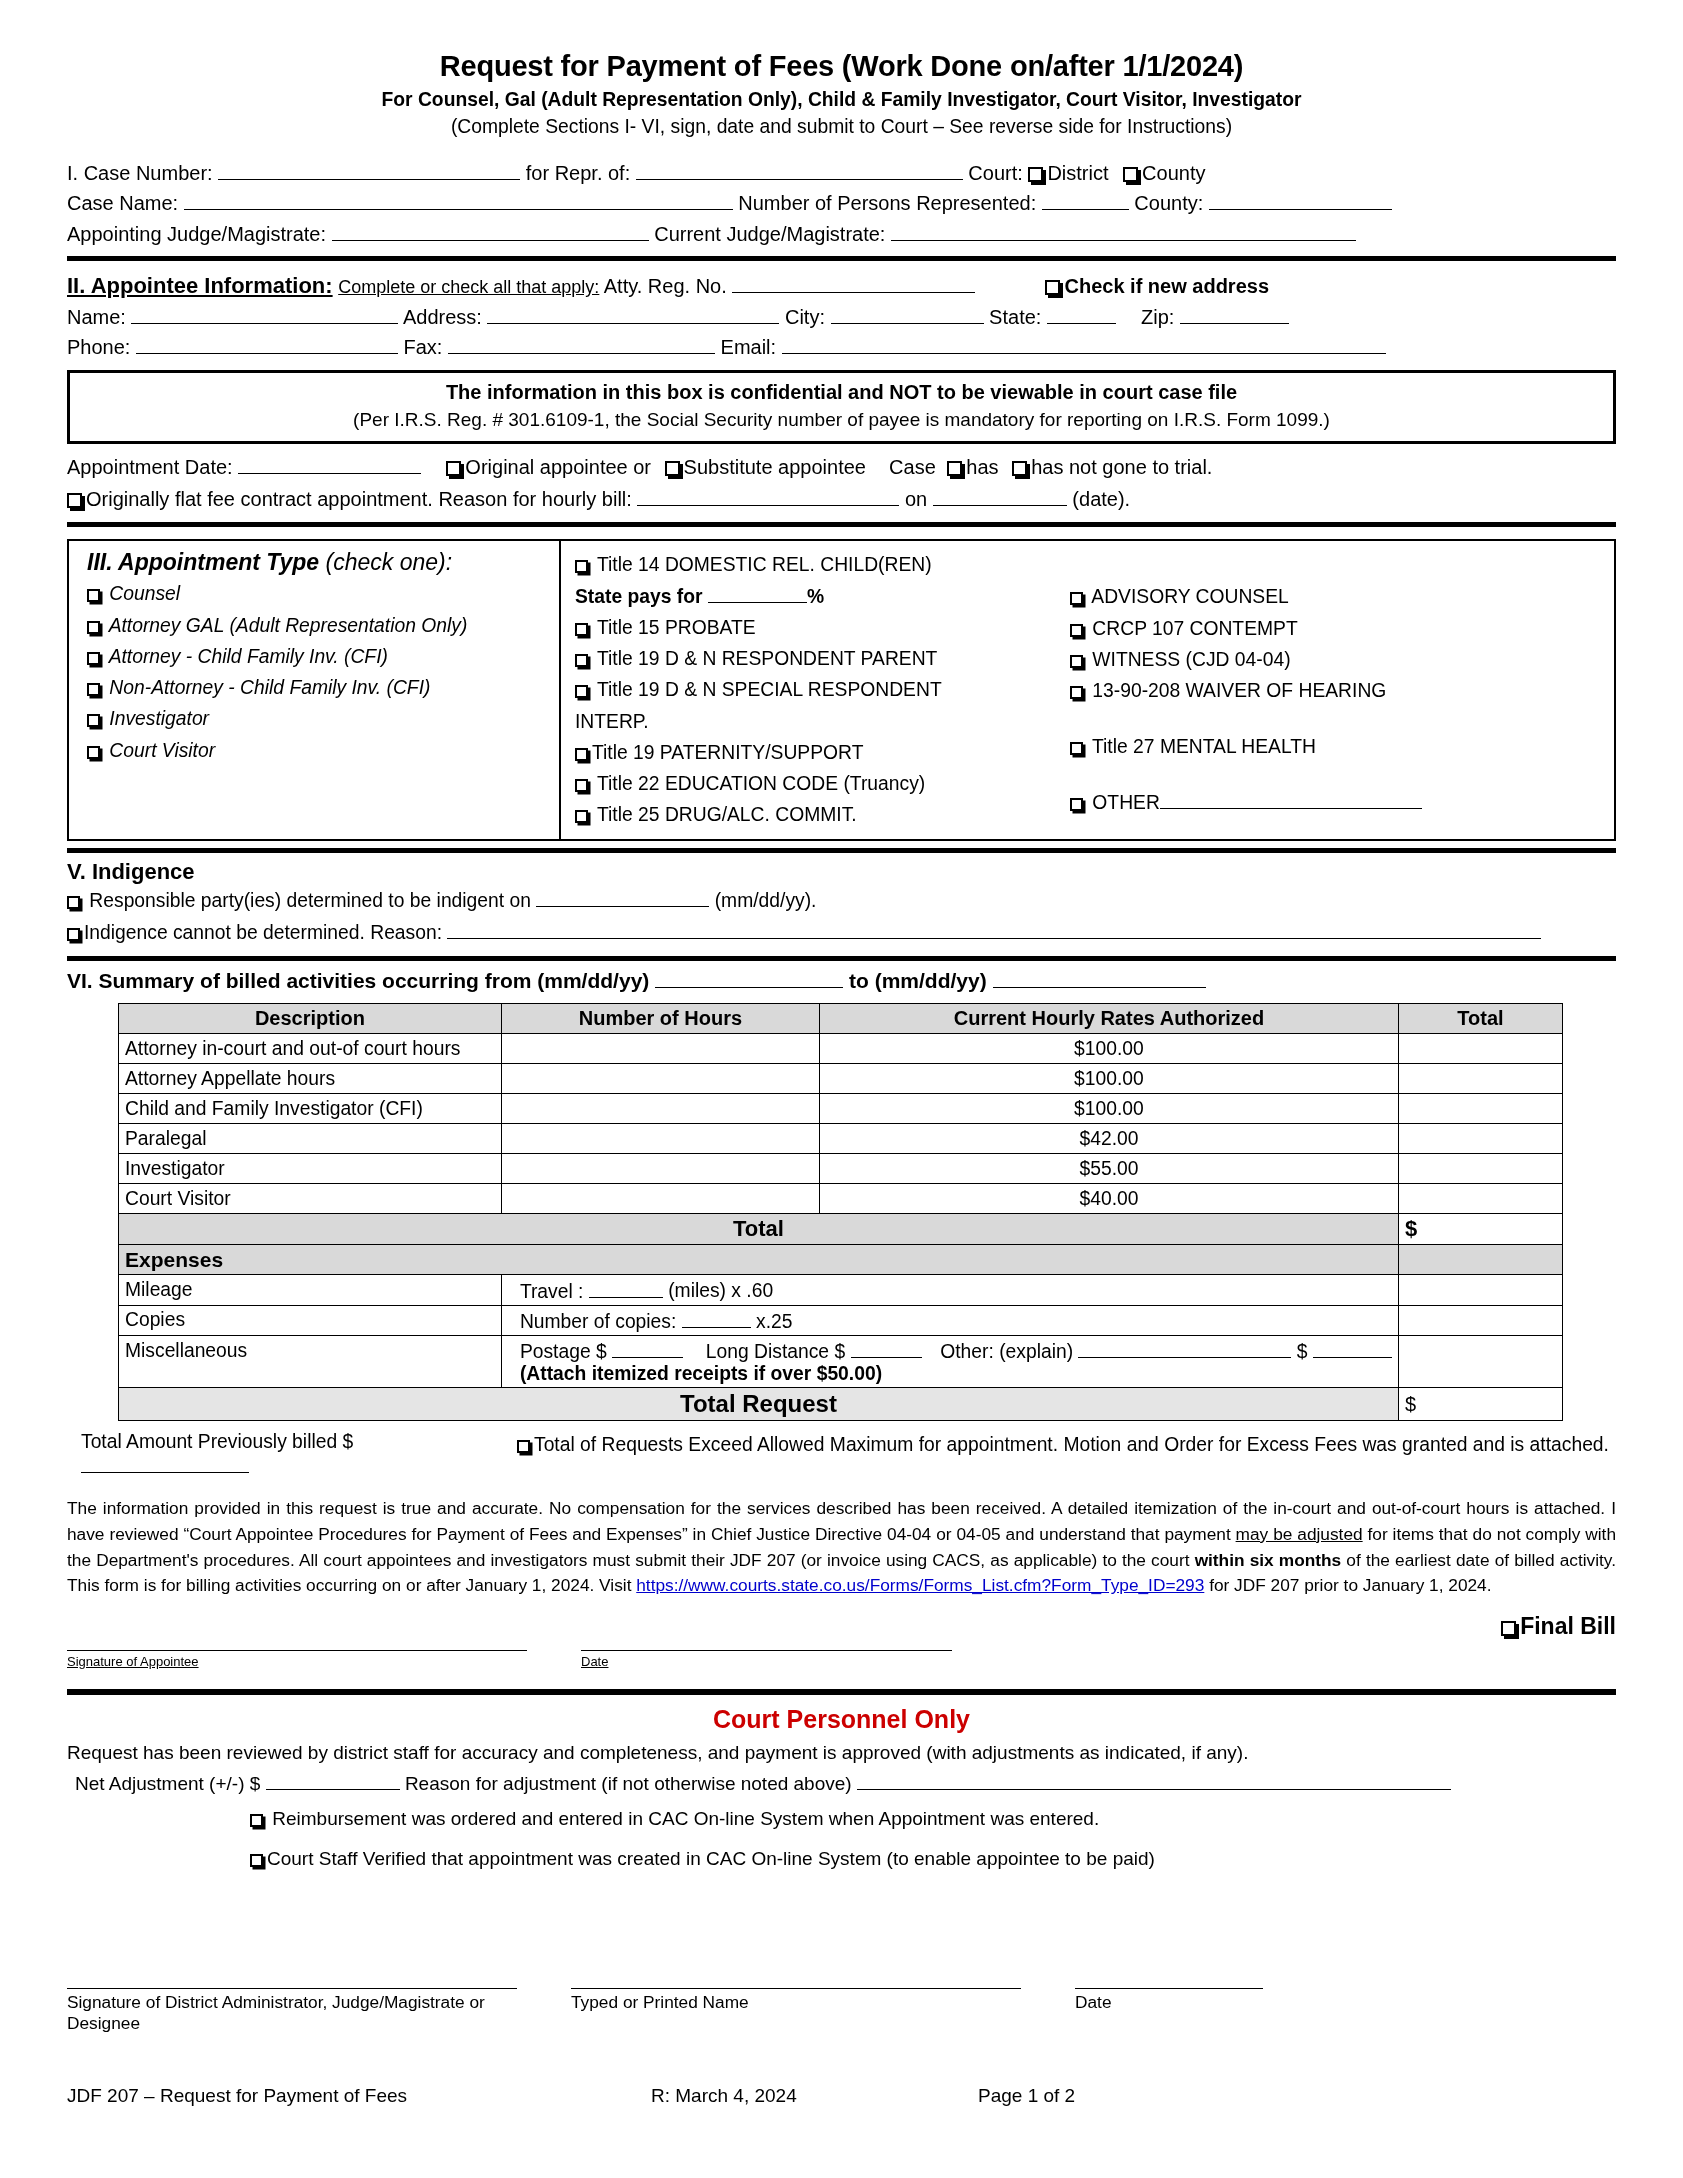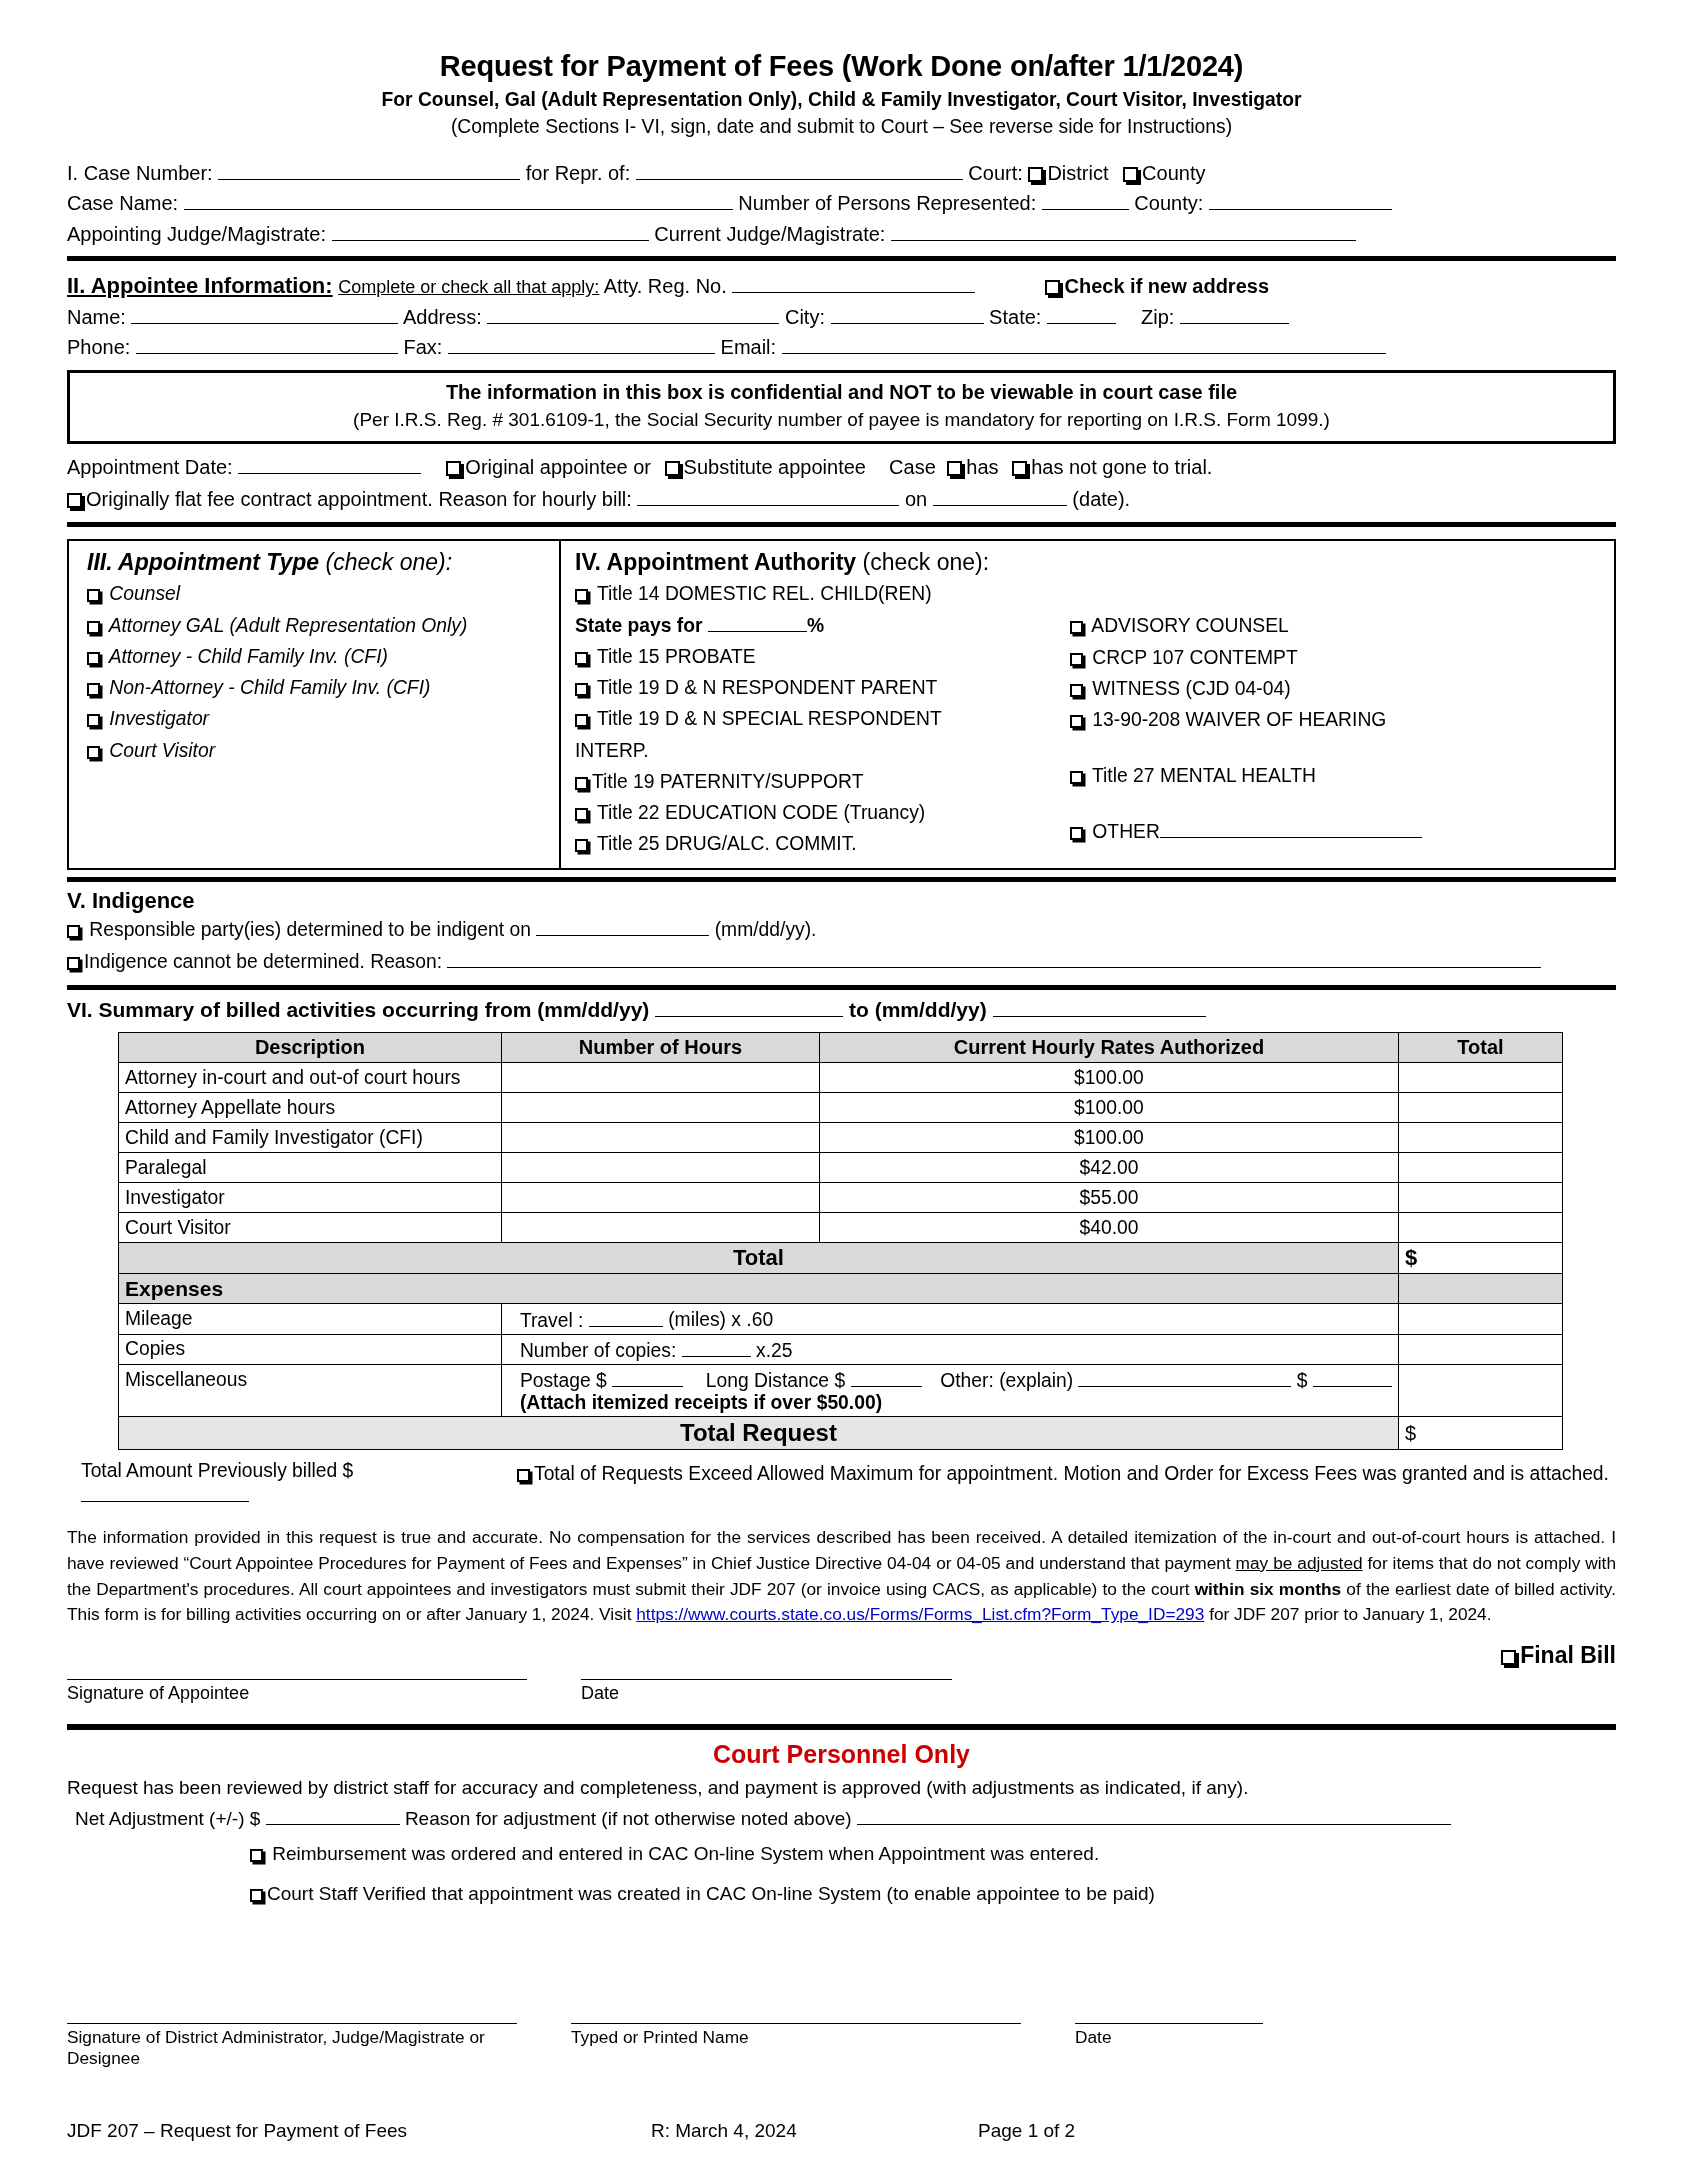--- a/index.html
+++ b/index.html
@@ -103,21 +103,21 @@
   .prevbilled { display:flex; padding: 10px 0 0 0; font-size: 19.3px; }
   .prevbilled .pb-l { width: 450px; padding-left: 14px; }
   .prevbilled .pb-r { flex: 1; line-height: 1.4; }
 
   .cert { font-size: 17.3px; line-height: 1.48; text-align: justify; padding-top: 18px; }
   .cert a { color: #0000cc; }
   .bold { font-weight: bold; }
 
   .sigzone { position: relative; padding-top: 51px; }
   .finalbill { position: absolute; right: 0; top: 14px; font-weight: bold; font-size: 23px; }
-  .siglines { display: flex; font-size: 18px; }
+  .siglines { display: flex; font-size: 13px; text-decoration: underline; }
   .sigline { border-top: 1.6px solid #000; padding-top: 3px; }
   .sig1 { width: 460px; }
   .sig2 { width: 371px; margin-left: 54px; }
 
   .cpo { text-align: center; color: #cc0000; font-weight: bold; font-size: 25px; padding-top: 10px; }
   .cpo-body { font-size: 19px; line-height: 1.62; padding-top: 4px; }
   .cpo-chk { padding-left: 183px; line-height: 2.1; font-size: 19px; }
 
   .botsigs { display: flex; font-size: 17.3px; padding-top: 109px; }
   .bs1 { width: 450px; }
@@ -232,24 +232,20 @@
       </div>
       <div class="opt"><span class="cb sm"></span> <span>Counsel</span></div>
       <div class="opt"><span class="cb sm"></span> <span>Attorney GAL (Adult Representation Only)</span></div>
       <div class="opt"><span class="cb sm"></span> <span>Attorney - Child Family Inv. (CFI)</span></div>
       <div class="opt"><span class="cb sm"></span> <span>Non-Attorney - Child Family Inv. (CFI)</span></div>
       <div class="opt"><span class="cb sm"></span> <span>Investigator</span></div>
       <div class="opt"><span class="cb sm"></span> <span>Court Visitor</span></div>
     </div>
 
     <div class="right">
-      <div class="boxhead">
-        <span>IV. Appointment Authority</span>
-        <span class="norm">(check one):</span>
-      </div>
       <div class="ivcols">
         <div class="ivcol-a">
           <div class="opt"><span class="cb sm"></span> <span>Title 14 DOMESTIC REL. CHILD(REN)</span></div>
           <div class="opt">
             <span style="font-weight:bold">State pays for</span>
             <span class="fl" style="width:99px"></span><span style="font-weight:bold">%</span>
           </div>
           <div class="opt"><span class="cb sm"></span> <span>Title 15 PROBATE</span></div>
           <div class="opt"><span class="cb sm"></span> <span>Title 19 D &amp; N RESPONDENT PARENT</span></div>
           <div class="opt" style="white-space:normal;width:421px"><span class="cb sm"></span> <span>Title 19 D &amp; N SPECIAL RESPONDENT INTERP.</span></div>

